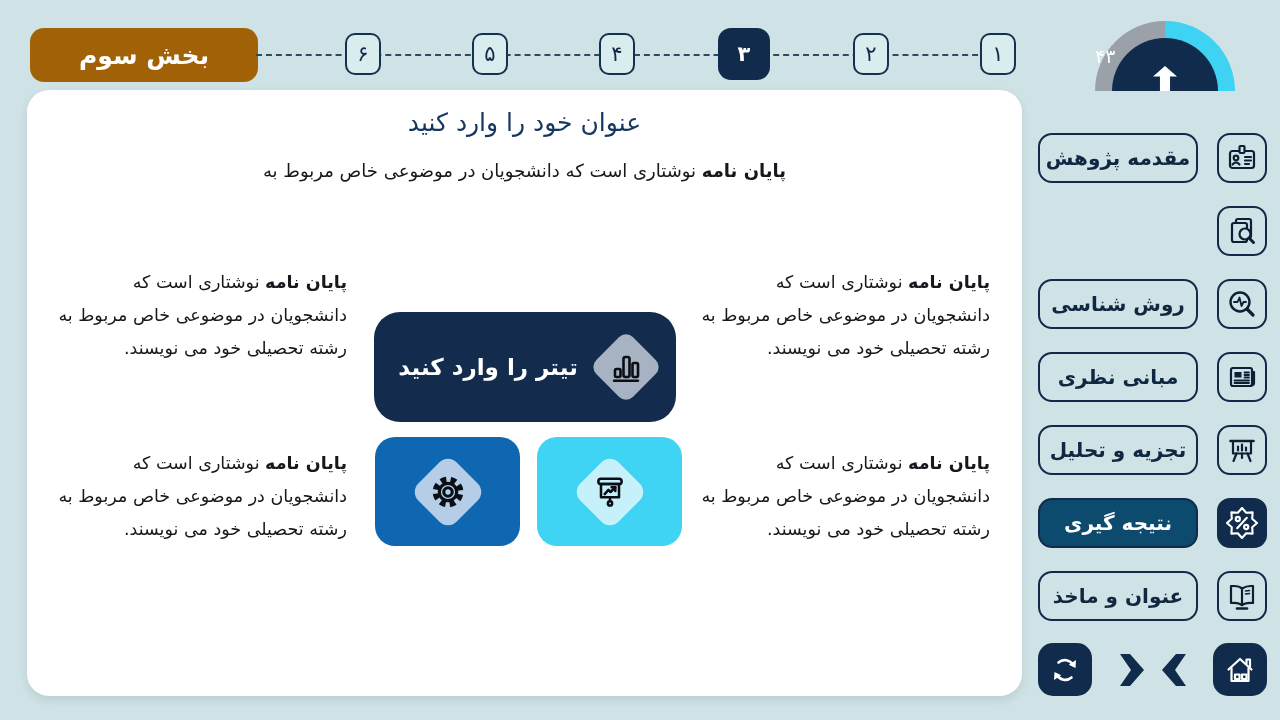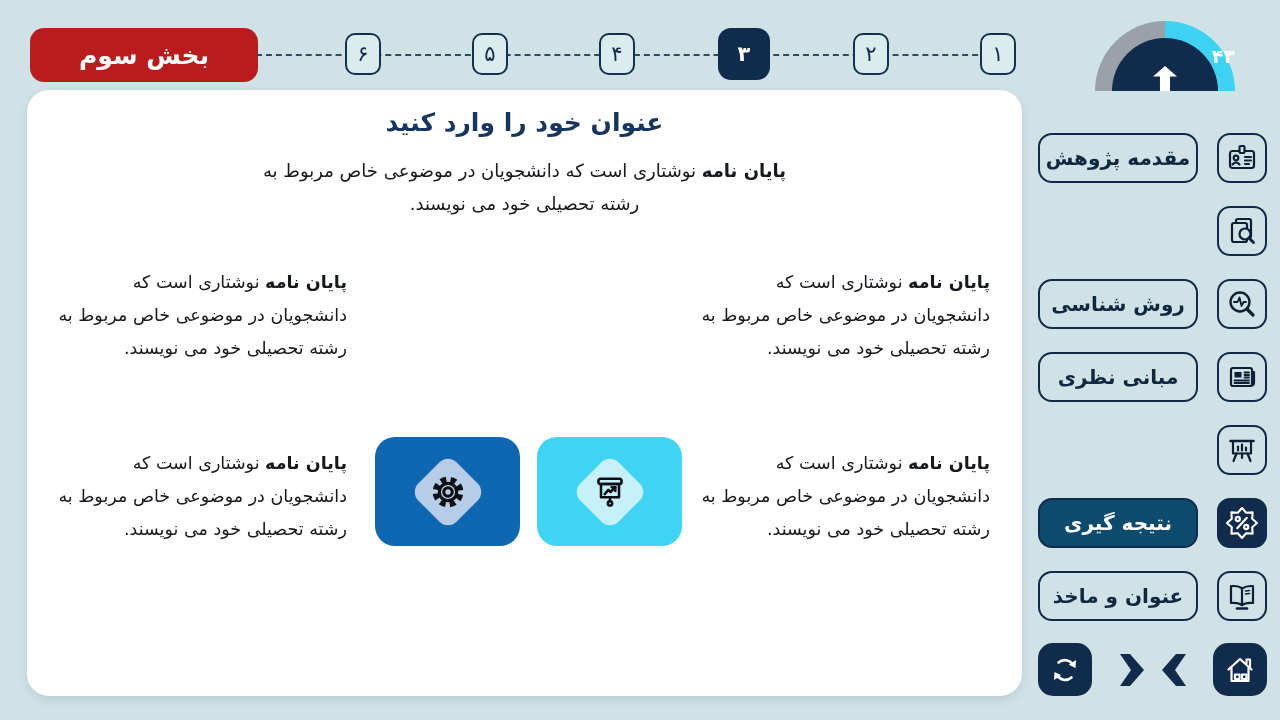--- a/index.html
+++ b/index.html
@@ -3,21 +3,21 @@
 <meta charset="utf-8">
 <style>
   html,body{margin:0;padding:0;}
   body{
     position:relative;width:1280px;height:720px;overflow:hidden;
     background:#cfe3e6;font-family:"DejaVu Sans",sans-serif;color:#12294a;
   }
   
   .section-badge{
     position:absolute;left:30px;top:28px;width:228px;height:54px;
-    background:#b91c1c;color:#fff;border-radius:14px;
+    background:#a16207;color:#fff;border-radius:14px;
     display:flex;align-items:center;justify-content:center;
     font-size:25px;font-weight:bold;
   }
   .step-track{
     position:absolute;left:256px;top:54px;width:742px;height:0;
     border-top:2px dashed #34495f;
   }
   .step{
     position:absolute;top:33px;width:36px;height:42px;transform:translateX(-50%);
     background:#d9ecee;border:2px solid #16304f;border-radius:10px;
@@ -32,36 +32,36 @@
   .gauge{position:absolute;left:1095px;top:21px;width:140px;height:70px;}
   .gauge-arc{
     position:absolute;inset:0;border-radius:140px 140px 0 0;
     background:conic-gradient(from 270deg at 50% 100%, #9aa1a8 0deg 90deg, #3ed2f3 90deg 180deg);
   }
   .gauge-inner{
     position:absolute;left:17px;top:17px;width:106px;height:53px;
     border-radius:106px 106px 0 0;background:#112b4d;
   }
   .gauge-value{
-    position:absolute;left:0;top:24px;width:100%;text-align:right;
-    color:#fff;font-size:19px;font-weight:bold;
+    position:absolute;left:0;top:24px;width:100%;text-align:left;
+    color:#fff;font-size:19px;font-weight:normal;
   }
   .gauge-arrow{
     position:absolute;left:50%;bottom:0;transform:translateX(-50%);
     width:24px;height:25px;background:#fff;
     clip-path:polygon(50% 0%,100% 42%,71% 42%,71% 100%,29% 100%,29% 42%,0% 42%);
   }
   
   .card{
     position:absolute;left:27px;top:90px;width:995px;height:606px;
     background:#fff;border-radius:22px;box-shadow:0 4px 10px rgba(13,31,53,.10);
   }
   .card-title{
     position:absolute;top:18px;left:0;width:100%;text-align:center;
-    color:#16365f;font-size:25px;font-weight:bold;
+    color:#16365f;font-size:25px;font-weight:normal;
   }
   .intro{
     position:absolute;top:64px;left:0;width:100%;text-align:center;
     font-size:18px;color:#15181c;line-height:33px;
   }
   .tblock{
     position:absolute;width:292px;text-align:right;
     font-size:17.5px;color:#15181c;line-height:33px;
   }
   .tblock.rt{left:671px;top:176px;}
@@ -137,36 +137,46 @@
   <div class="gauge-value">۴۳</div>
   <div class="gauge-arrow"></div>
 </div>
 
 <div class="card">
 
   <div class="card-title" dir="rtl">عنوان خود را وارد کنید</div>
 
   <div class="intro" dir="rtl">
     <div><b>پایان نامه</b><span> نوشتاری است که دانشجویان در موضوعی خاص مربوط به</span></div>
-    <div>رشته تحصیلی خود می نویسند.</div>
   </div>
 
   <div class="tblock lt" dir="rtl">
     <b>پایان نامه</b><span> نوشتاری است که دانشجویان در موضوعی خاص مربوط به رشته تحصیلی خود می نویسند.</span>
   </div>
   <div class="tblock rt" dir="rtl">
     <b>پایان نامه</b><span> نوشتاری است که دانشجویان در موضوعی خاص مربوط به رشته تحصیلی خود می نویسند.</span>
   </div>
   <div class="tblock lb" dir="rtl">
     <b>پایان نامه</b><span> نوشتاری است که دانشجویان در موضوعی خاص مربوط به رشته تحصیلی خود می نویسند.</span>
   </div>
   <div class="tblock rb" dir="rtl">
     <b>پایان نامه</b><span> نوشتاری است که دانشجویان در موضوعی خاص مربوط به رشته تحصیلی خود می نویسند.</span>
   </div>
 
+  <div class="center-title-box" dir="rtl">
+    <div class="diamond d-gray">
+      <svg width="34" height="34" viewBox="0 0 34 34" fill="none" stroke="#0a0f14" stroke-width="2.6" stroke-linecap="round">
+        <rect x="6" y="19" width="5.5" height="8" rx="1.5"></rect>
+        <rect x="14.5" y="7" width="6" height="20" rx="2"></rect>
+        <rect x="23.5" y="13" width="5.5" height="14" rx="1.5"></rect>
+        <line x1="5" y1="30.8" x2="29" y2="30.8" stroke-width="2.4"></line>
+      </svg>
+    </div>
+    <div class="label">تیتر را وارد کنید</div>
+  </div>
 
   <div class="tile blue">
     <div class="diamond d-blue">
       <svg width="36" height="36" viewBox="0 0 34 34" fill="none" stroke="#0a0f14">
         <circle cx="17" cy="17" r="11.5" stroke-width="6" stroke-dasharray="5.1 3.9" transform="rotate(11 17 17)"></circle>
         <circle cx="17" cy="17" r="8.2" stroke-width="3" stroke="#0a0f14" fill="#b5cde6"></circle>
         <circle cx="17" cy="17" r="4" stroke-width="3"></circle>
       </svg>
     </div>
   </div>
@@ -246,20 +256,21 @@
         <line x1="4.5" y1="7" x2="27.5" y2="7" stroke-width="2.6"></line>
         <rect x="7" y="7" width="18" height="12.5"></rect>
         <line x1="12" y1="16.5" x2="12" y2="12.5"></line>
         <line x1="16" y1="16.5" x2="16" y2="10.5"></line>
         <line x1="20" y1="16.5" x2="20" y2="13.5"></line>
         <line x1="10.5" y1="19.5" x2="7.5" y2="27"></line>
         <line x1="21.5" y1="19.5" x2="24.5" y2="27"></line>
         <line x1="16" y1="19.5" x2="16" y2="24"></line>
       </svg>
     </div>
+    <div class="side-btn">تجزیه و تحلیل</div>
   </div>
 
   <div class="side-row active">
     <div class="icon-sq">
       <svg width="32" height="32" viewBox="0 0 32 32" fill="none" stroke="#ffffff" stroke-width="2.1" stroke-linejoin="round" stroke-linecap="round">
         <polygon points="31,16 26.2,20.2 26.6,26.6 20.2,26.2 16,31 11.8,26.2 5.4,26.6 5.8,20.2 1,16 5.8,11.8 5.4,5.4 11.8,5.8 16,1 20.2,5.8 26.6,5.4 26.2,11.8"></polygon>
         <circle cx="11.8" cy="12" r="2.1"></circle>
         <circle cx="20.2" cy="20" r="2.1"></circle>
         <line x1="20.8" y1="10.8" x2="11.2" y2="21.2"></line>
       </svg>

